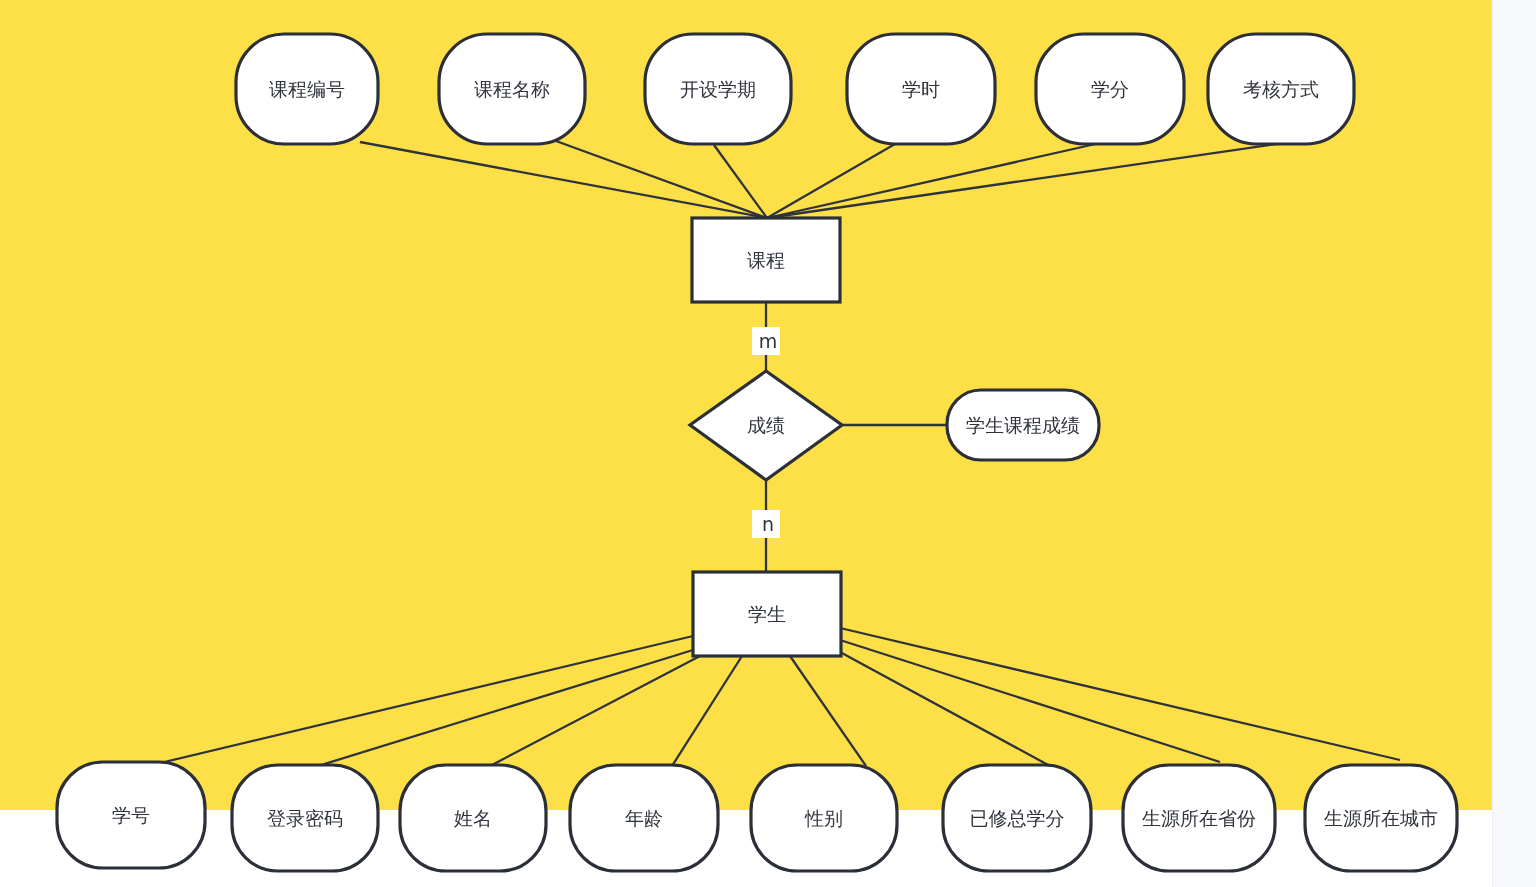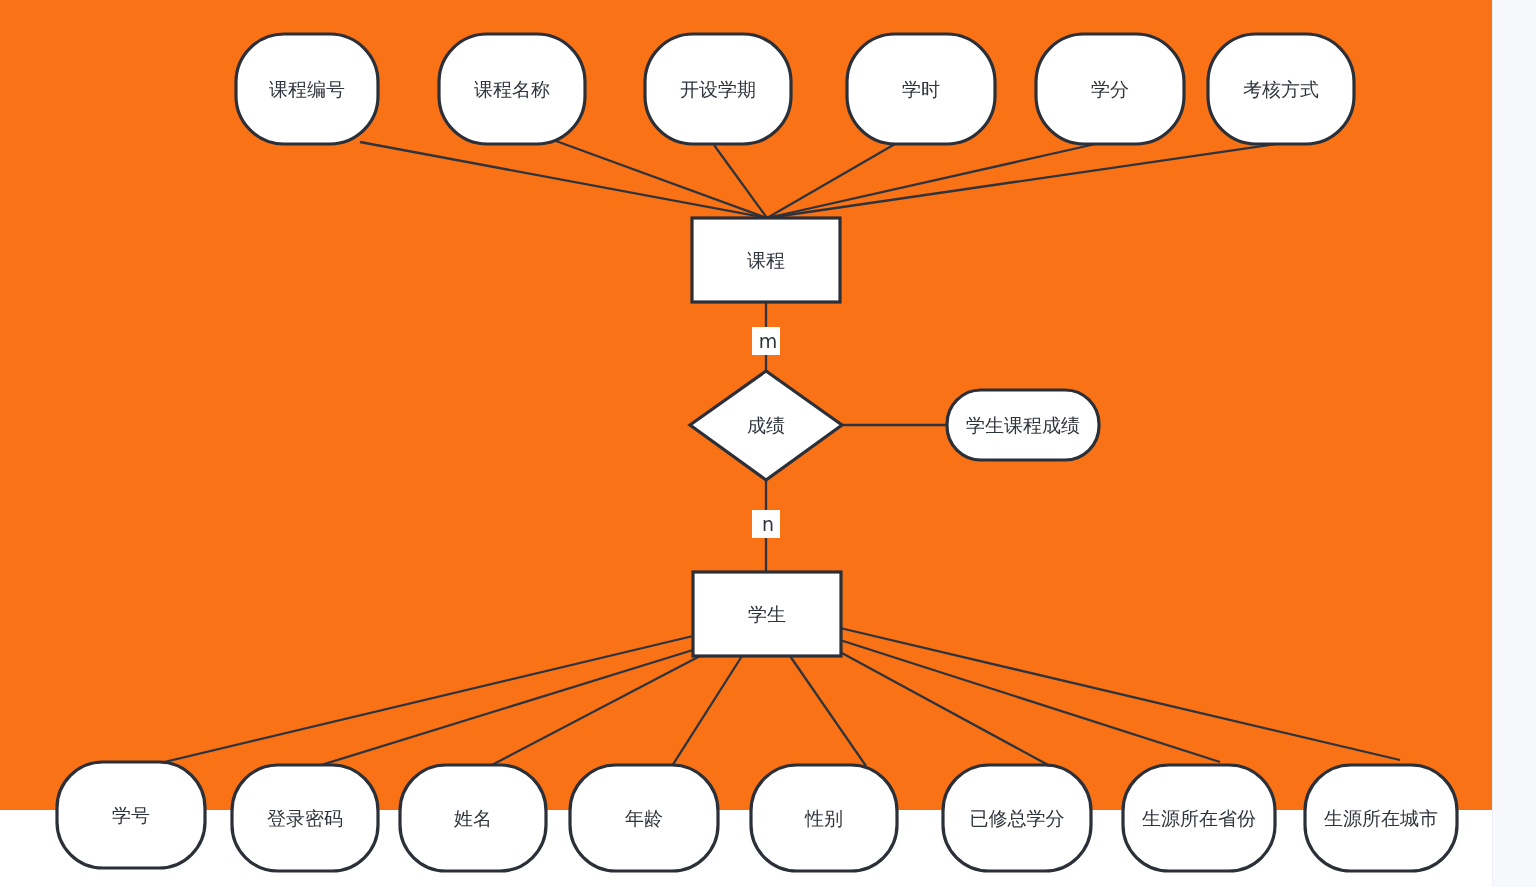--- a/index.html
+++ b/index.html
@@ -9,21 +9,21 @@
     background: #ffffff;
     width: 1536px;
     height: 887px;
     overflow: hidden;
     font-family: "DejaVu Sans", "Liberation Sans", sans-serif;
   }
   #canvas-wrap {
     position: relative;
     width: 1536px;
     height: 810px;
-    background: #f97316;
+    background: #fde047;
   }
   #right-panel {
     position: absolute;
     top: 0;
     right: 0;
     width: 43px;
     height: 887px;
     background: #f7f8fc;
     border-left: 1px solid #eceef4;
   }

